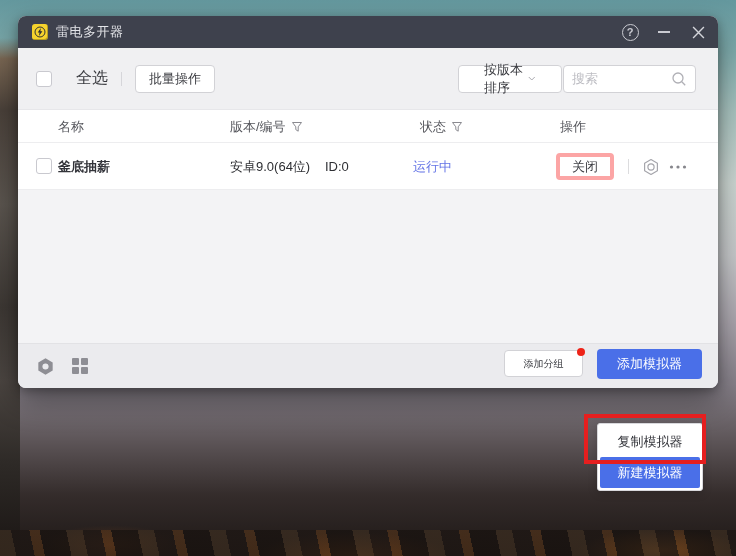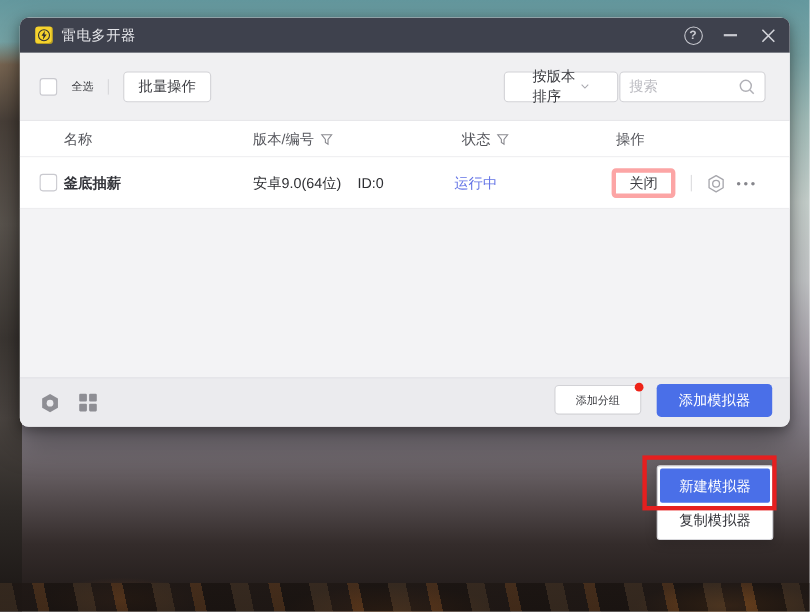--- a/index.html
+++ b/index.html
@@ -37,21 +37,21 @@
   .app-icon { width:16px; height:16px; border-radius:3px; background:#f6d32d; display:flex; align-items:center; justify-content:center; box-shadow:inset -1px -1px 0 rgba(0,0,0,.25); }
   .title { margin-left:8px; font-size:13px; color:#e4e5e9; letter-spacing:.5px; }
   .tb-btns { margin-left:auto; display:flex; align-items:center; padding-right:6px; }
   .tb-btn { width:28px; height:32px; display:flex; align-items:center; justify-content:center; cursor:pointer; margin-left:6px; }
   .help-circle { width:17px; height:17px; border:1.4px solid #c9cad1; border-radius:50%; color:#c9cad1; font-size:11px; line-height:14px; text-align:center; font-weight:bold; }
   .min-bar { width:12px; height:2px; background:#c9cad1; }
 
   
   .toolbar { height:62px; flex:0 0 62px; background:#f0f0f2; display:flex; align-items:center; padding:0 22px 0 18px; border-bottom:1px solid #e7e7ea; }
   .checkbox { width:16px; height:16px; background:#fff; border:1px solid #c9c9cf; border-radius:3px; }
-  .select-label { margin-left:13px; font-size:10px; color:#3a3b40; }
+  .select-label { margin-left:24px; font-size:16px; color:#3a3b40; }
   .vsep { width:1px; height:14px; background:#d6d6da; margin:0 13px; }
   .btn-plain { height:28px; padding:0 13px; background:#fff; border:1px solid #d2d2d6; border-radius:4px; font-size:13px; color:#3a3b40; font-family:inherit; cursor:pointer; }
   .tb-spacer { flex:1; }
   .dropdown { width:104px; height:28px; background:#fff; border:1px solid #d2d2d6; border-radius:4px; display:flex; align-items:center; justify-content:space-between; padding:0 25px; font-size:13px; color:#3a3b40; cursor:pointer; margin-right:1px; }
   .search { width:133px; height:28px; background:#fff; border:1px solid #d2d2d6; border-radius:4px; display:flex; align-items:center; padding:0 8px; }
   .search input { flex:1; min-width:0; border:none; outline:none; font-size:13px; color:#3a3b40; background:transparent; font-family:inherit; }
   .search input::placeholder { color:#bcbcc2; }
 
   
   .thead { height:33px; flex:0 0 33px; background:#fff; border-bottom:1px solid #ededef; position:relative; }
@@ -202,17 +202,17 @@
     </div>
     <button class="add-group">
       <span>添加分组</span>
       <span class="red-dot"></span>
     </button>
     <button class="add-emu">添加模拟器</button>
   </div>
 </div>
 
 <div class="popup">
+  <div class="popup-item">复制模拟器</div>
   <div class="popup-item active">新建模拟器</div>
-  <div class="popup-item">复制模拟器</div>
 </div>
 
 <div class="annotation"></div>
 
 </body></html>

